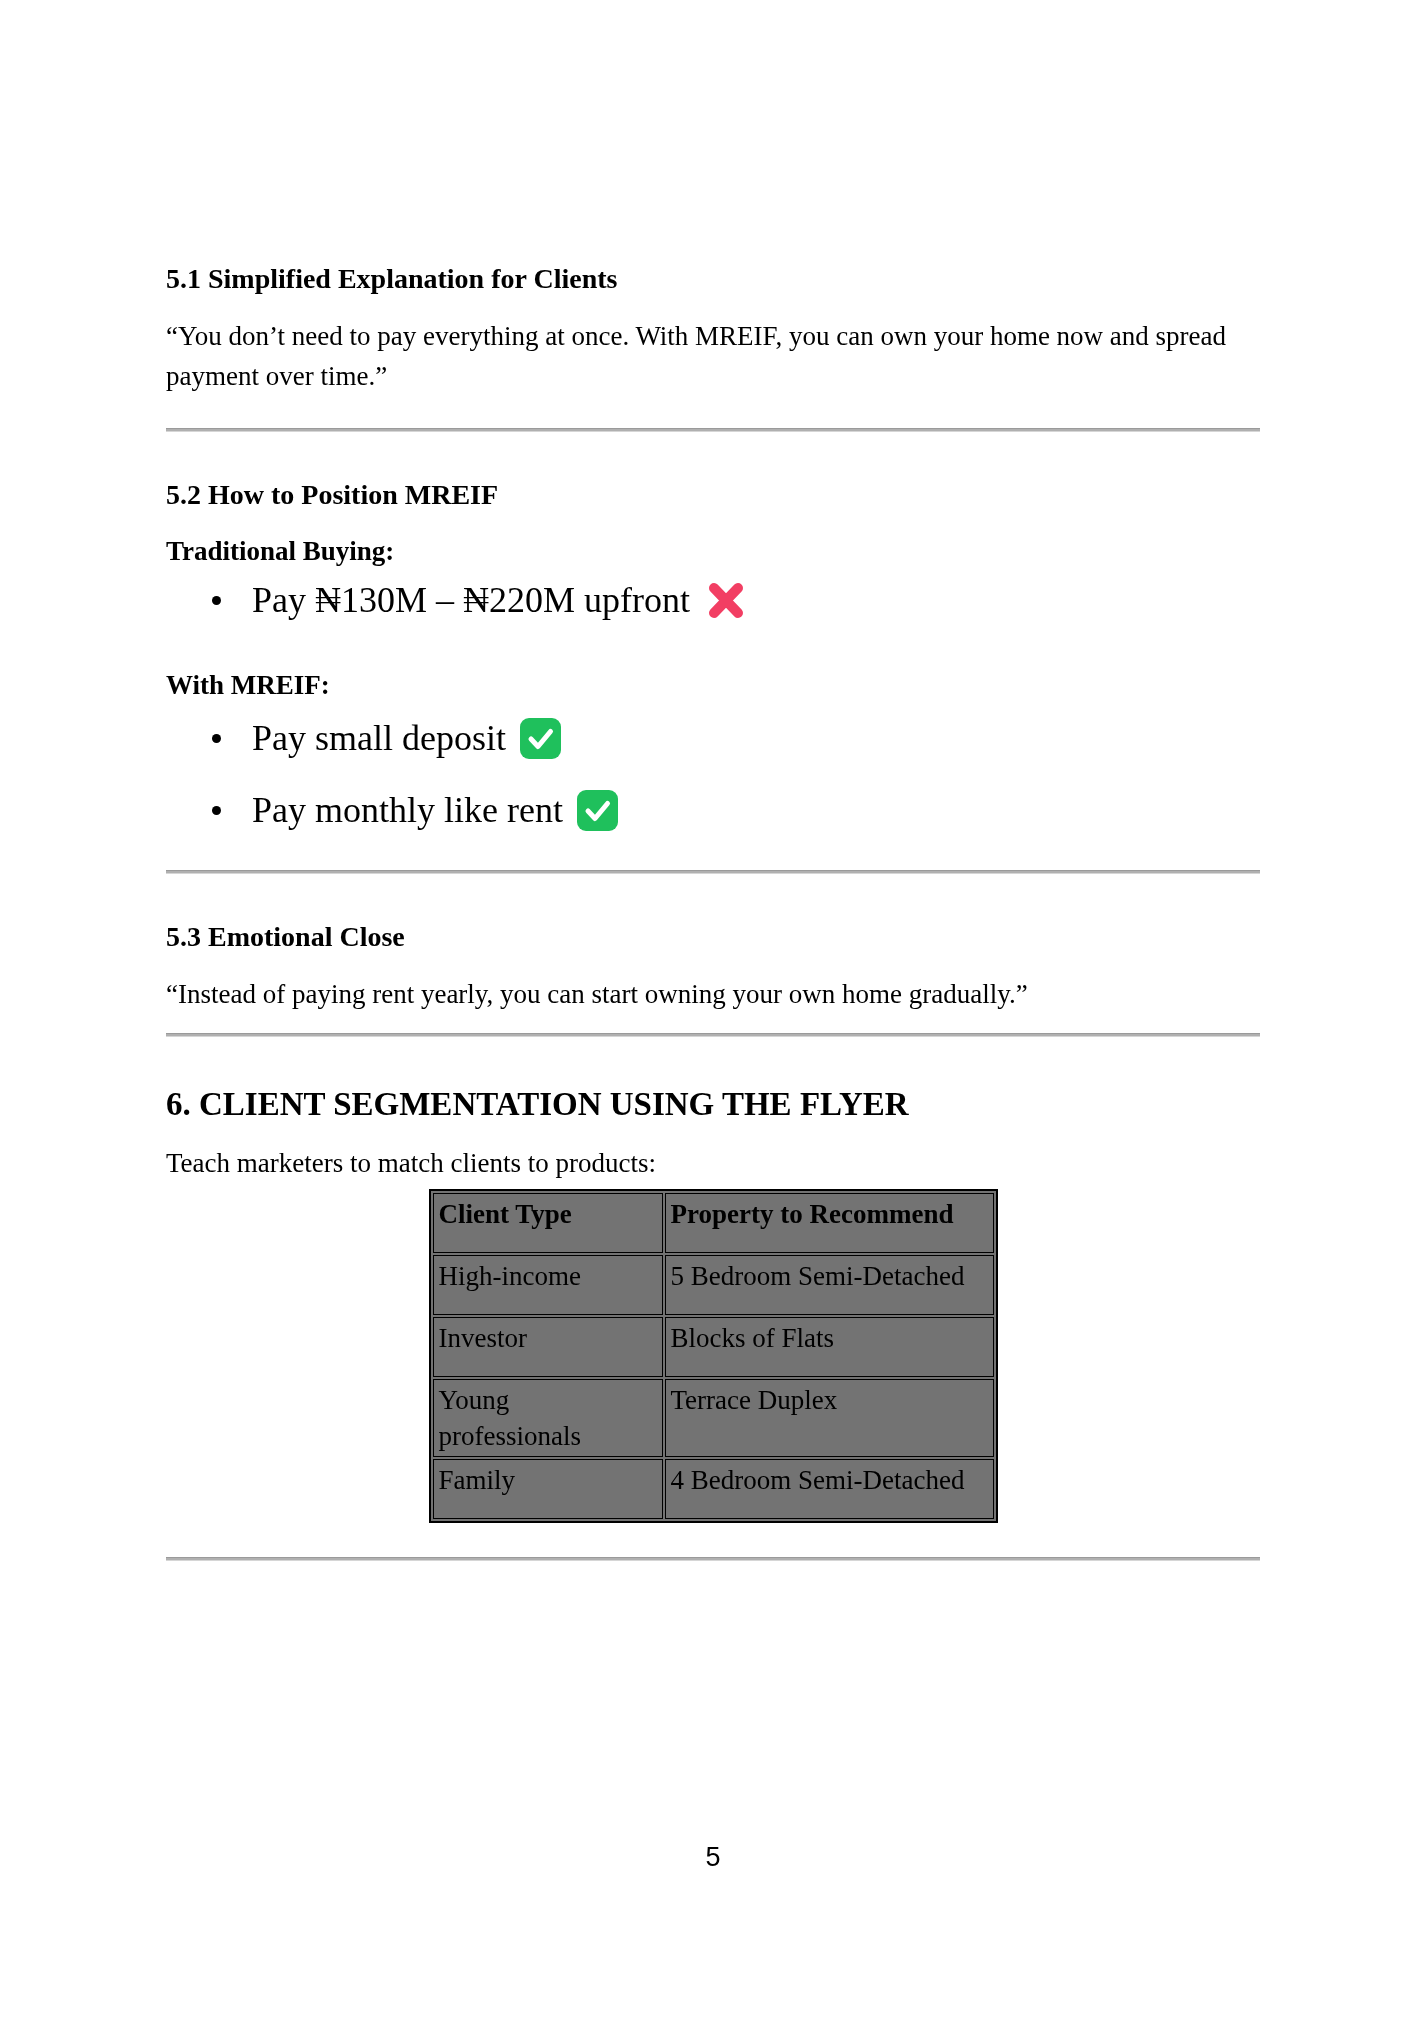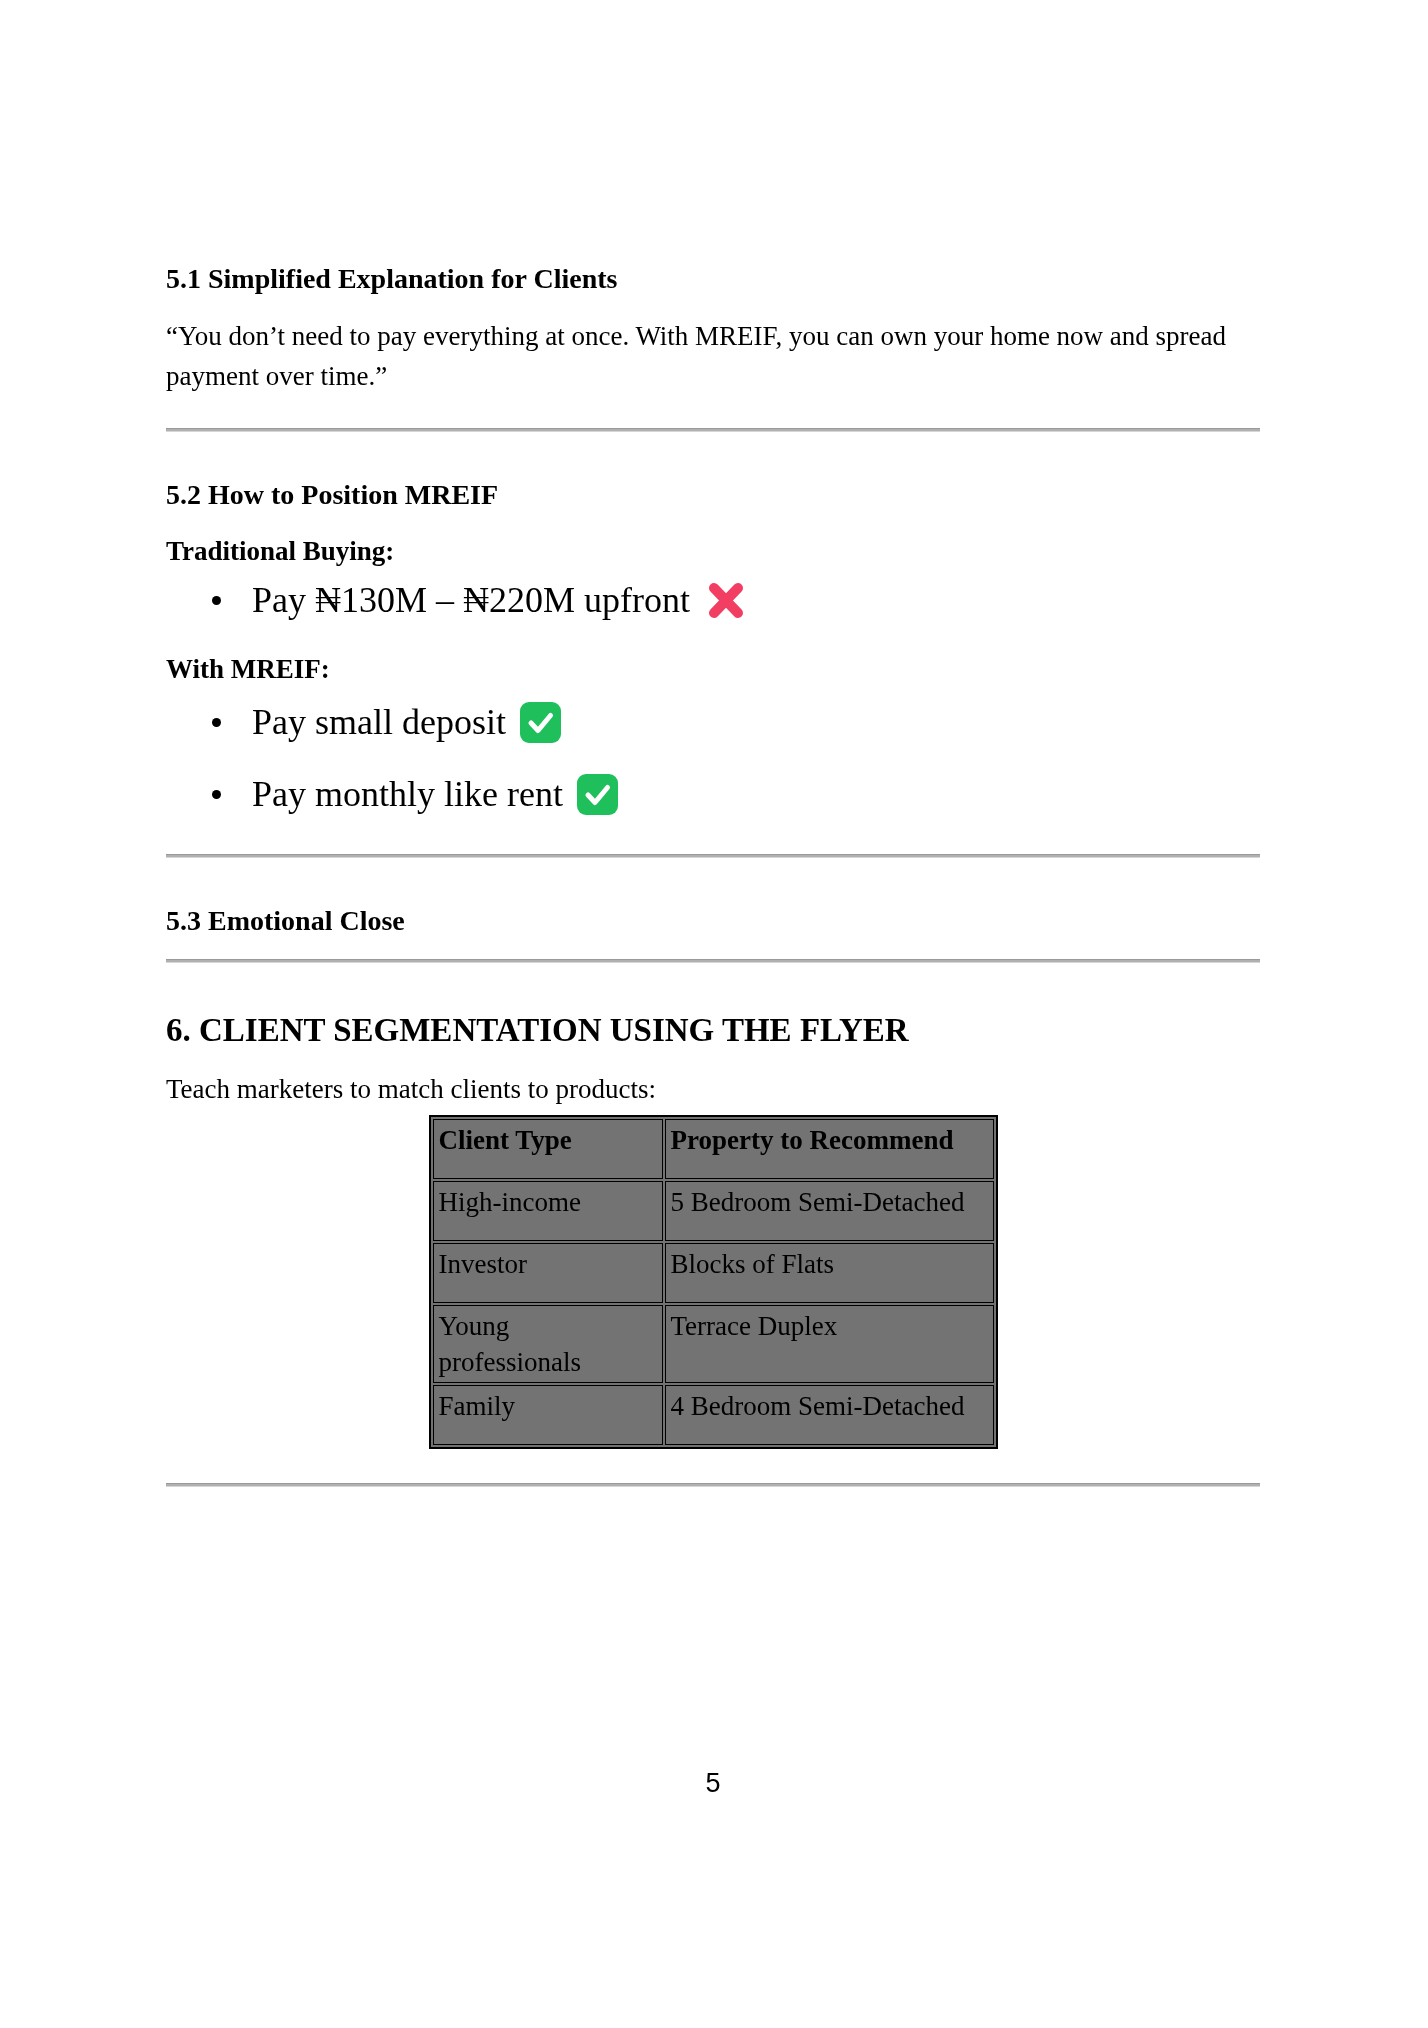--- a/index.html
+++ b/index.html
@@ -83,21 +83,21 @@
     <div class="bullet-row" style="margin-top:8px">
       <span class="bullet-dot"></span>
       <span class="bullet-text">Pay ₦130M – ₦220M upfront</span>
       <span class="bullet-icon">
         <svg width="44" height="41" viewBox="0 0 44 41">
           <path d="M10 8 L34 33 M34 8 L10 33" style="stroke:var(--cross-pink,#F23E63)" stroke-width="10" stroke-linecap="round" fill="none"></path>
         </svg>
       </span>
     </div>
 
-    <p class="bold-label" style="margin-top:28px">With MREIF:</p>
+    <p class="bold-label" style="margin-top:44px">With MREIF:</p>
 
     <div class="bullet-row" style="margin-top:12px">
       <span class="bullet-dot"></span>
       <span class="bullet-text">Pay small deposit</span>
       <span class="bullet-icon">
         <svg width="41" height="41" viewBox="0 0 41 41">
           <rect x="0" y="0" width="41" height="41" rx="9" style="fill:var(--check-green,#1FC05C)"></rect>
           <path d="M11 21 L18 28.5 L30.5 13.5" stroke="#ffffff" stroke-width="5" fill="none" stroke-linecap="round" stroke-linejoin="round"></path>
         </svg>
       </span>
@@ -110,20 +110,21 @@
         <svg width="41" height="41" viewBox="0 0 41 41">
           <rect x="0" y="0" width="41" height="41" rx="9" style="fill:var(--check-green,#1FC05C)"></rect>
           <path d="M11 21 L18 28.5 L30.5 13.5" stroke="#ffffff" stroke-width="5" fill="none" stroke-linecap="round" stroke-linejoin="round"></path>
         </svg>
       </span>
     </div>
 
     <hr class="divider" style="margin-top:38px">
 
     <h3 class="sec-heading">5.3 Emotional Close</h3>
+    <p class="body-text">“Instead of paying rent yearly, you can start owning your own home gradually.”</p>
 
     <hr class="divider" style="margin-top:19px">
 
     <h2 class="sec-heading-lg">6. CLIENT SEGMENTATION USING THE FLYER</h2>
     <p class="body-text" style="margin-top:16px">Teach marketers to match clients to products:</p>
 
     <div class="table-wrap">
       <table class="seg-table">
         <tbody>
           <tr>

